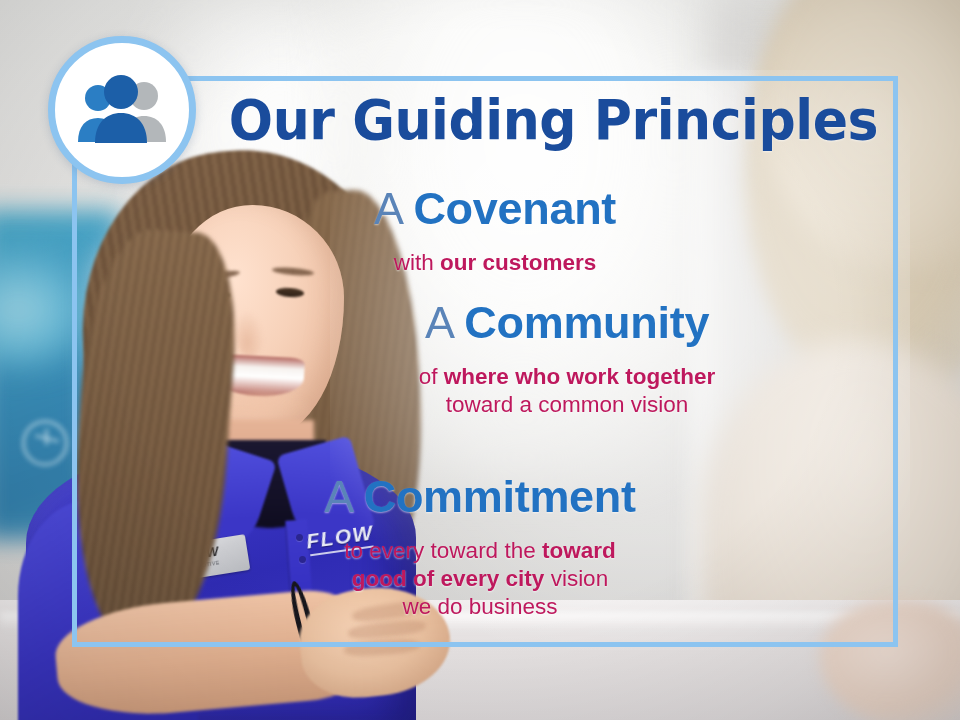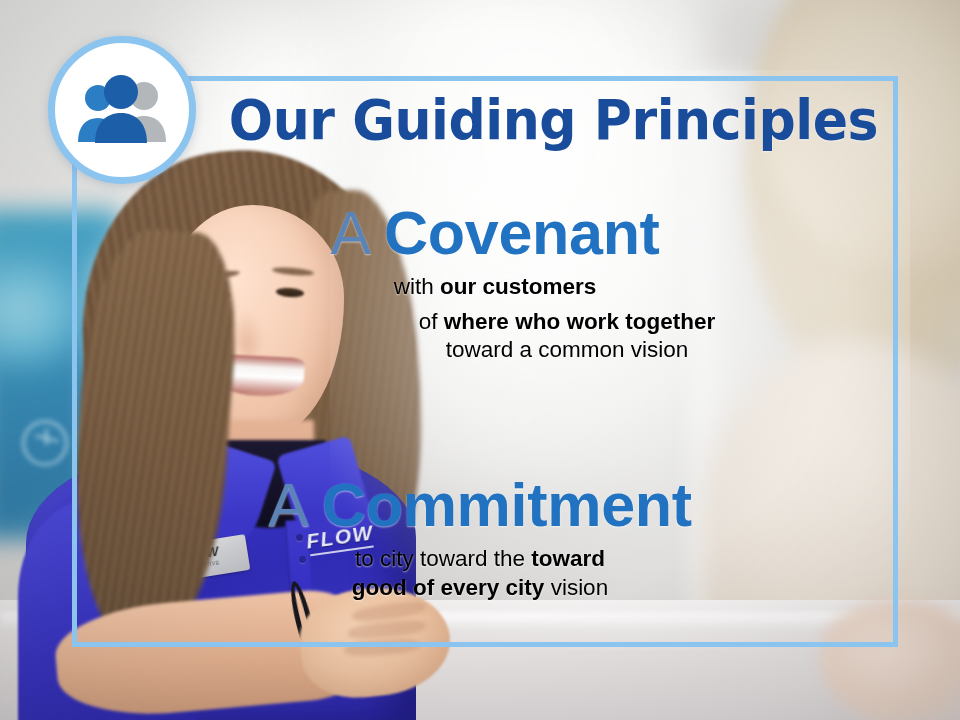--- a/index.html
+++ b/index.html
@@ -350,44 +350,43 @@
     color:#1a4c9c;
     transform:scaleX(.93);
     transform-origin:50% 50%;
     text-shadow:0 1px 2px rgba(255,255,255,.55);
   }
 
   .principle { position:absolute; width:960px; text-align:center; }
 
   .p-title {
     font-family:"Liberation Sans", sans-serif;
-    font-size:61px;
+    font-size:45px;
     line-height:1.04;
     letter-spacing:-0.3px;
     white-space:nowrap;
     text-shadow:0 1px 2px rgba(255,255,255,.55);
-    margin-top:16px;
   }
   .p-article { font-weight:normal; color:#5a84b8; }
   .p-word    { font-weight:bold;   color:#2272c2; }
 
   .p-sub {
     font-family:"Liberation Sans", sans-serif;
     font-size:22.5px;
     line-height:1.26;
-    color:#000000;
-    margin-top:8px;
+    color:#be185d;
+    margin-top:16px;
     text-shadow:0 1px 2px rgba(255,255,255,.6);
   }
   .p-sub b { font-weight:bold; }
 
   
   #principle-1 { top:186px; padding-left:30px; }
   #principle-2 { top:300px; padding-left:174px; }
-  #principle-3 { top:458px; }
+  #principle-3 { top:474px; }
 </style>
 </head>
 <body>
 
 <div id="stage">
 
   <div class="photo-layer">
     <div class="bg-room"></div>
     <div class="bg-window2"></div>
     <div class="bg-window"></div>
@@ -476,30 +475,35 @@
     <div class="p-title">
       <span class="p-article">A</span>
       <span class="p-word">Covenant</span>
     </div>
     <div class="p-sub">
         <div><span>with </span><b>our customers</b></div>
       </div>
   </div>
 
   <div class="principle" id="principle-2">
+    <div class="p-title">
+      <span class="p-article">A</span>
+      <span class="p-word">Community</span>
+    </div>
     <div class="p-sub">
         <div><span>of </span><b>where who work together</b></div>
         <div><span>toward a common vision</span></div>
       </div>
   </div>
 
   <div class="principle" id="principle-3">
     <div class="p-title">
       <span class="p-article">A</span>
       <span class="p-word">Commitment</span>
     </div>
     <div class="p-sub">
-        <div><span>to city toward the </span><b>toward</b></div>
+        <div><span>to every toward the </span><b>toward</b></div>
         <div><b>good of every city</b><span> vision</span></div>
+        <div><span>we do business</span></div>
       </div>
   </div>
 
 </div>
 
 </body></html>

